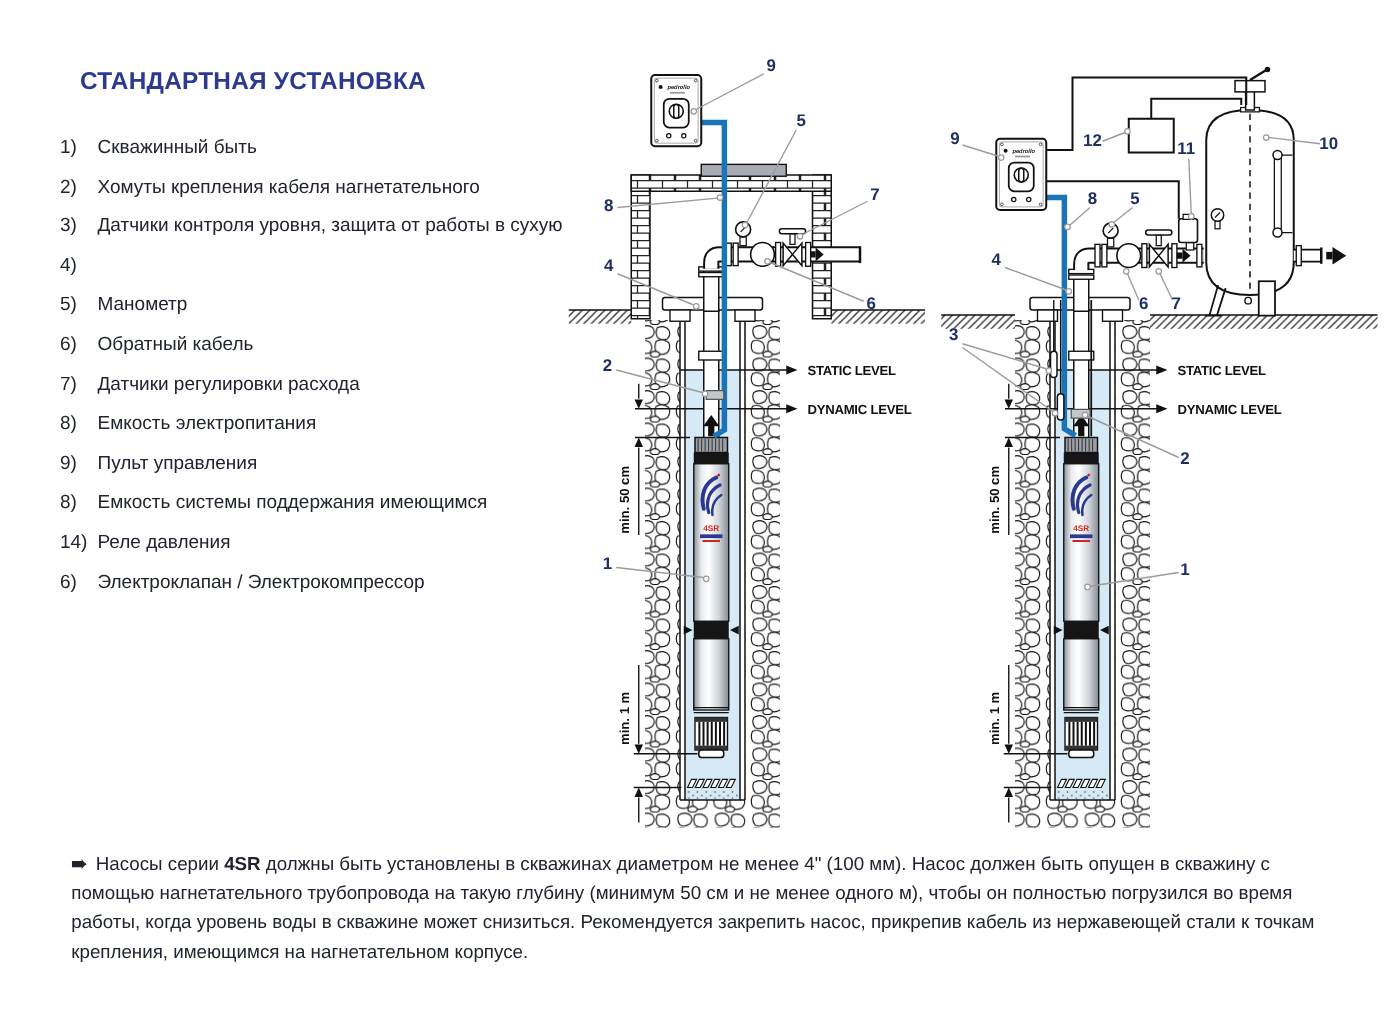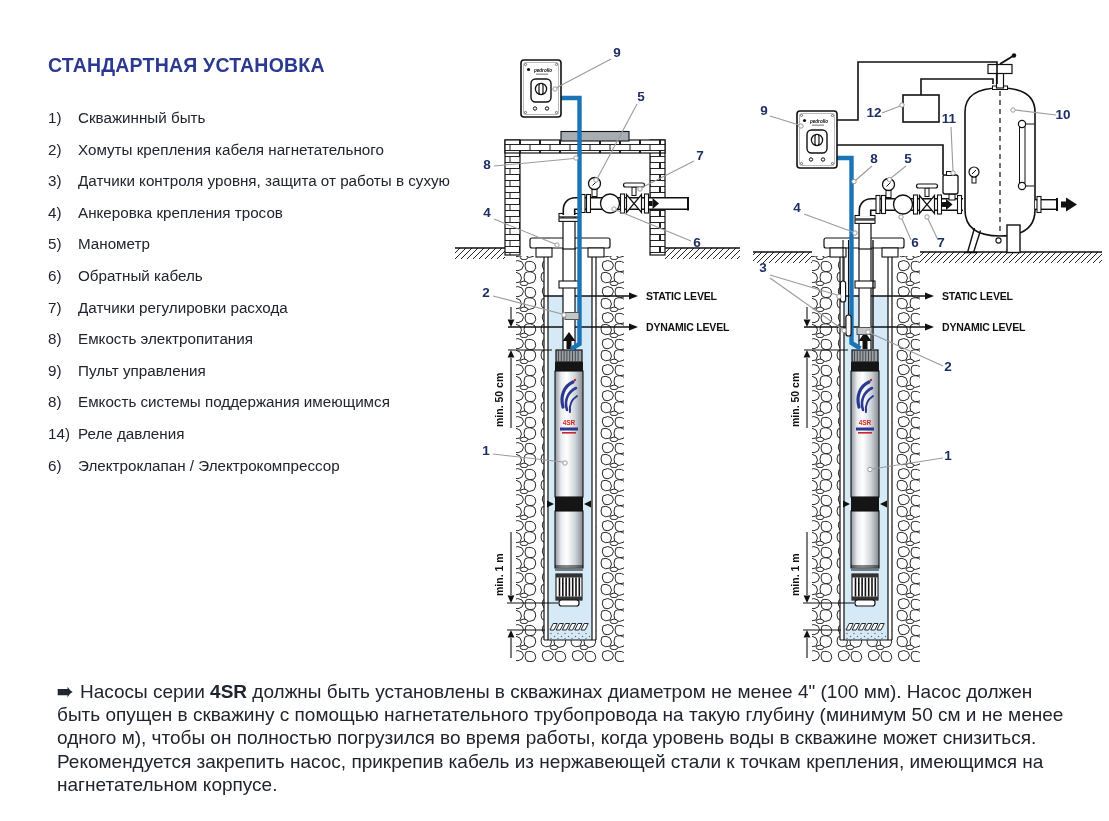--- a/index.html
+++ b/index.html
@@ -1,24 +1,24 @@
 <!DOCTYPE html>
 <html><head>
 <meta charset="utf-8">
 <style>
   html,body{margin:0;padding:0;background:#fff;}
   .page{position:relative;width:1109px;height:821px;background:#fff;overflow:hidden;
         font-family:"Liberation Sans",sans-serif;color:#20242e;}
-  .title{position:absolute;left:48px;top:54px;margin:0;font-size:19.5px;font-weight:700;
+  .title{position:absolute;left:64px;top:54px;margin:0;font-size:19.5px;font-weight:700;
          letter-spacing:.2px;color:#2b3990;}
   .parts{position:absolute;left:48px;top:102px;margin:0;padding:0;list-style:none;
          font-size:15.2px;color:#20242e;}
   .parts li{display:flex;line-height:31.6px;height:31.6px;}
   .parts .num{width:30px;flex:0 0 30px;}
-  .note{position:absolute;left:57px;top:680px;width:1020px;margin:0;font-size:19px;
+  .note{position:absolute;left:57px;top:680px;width:1020px;margin:0;font-size:15px;
         line-height:23.2px;color:#20242e;}
   .note .arr{font-weight:700;margin-right:7px;color:#20242e;}
   .note b{font-weight:700;}
   .diagram-svg{position:absolute;left:450px;top:30px;}
   
   .co{font:700 13.5px "Liberation Sans",sans-serif;fill:#1e2f63;}
   .lvl{font:700 10.5px "Liberation Sans",sans-serif;fill:#101010;letter-spacing:-.2px;}
   .dim{font:700 10.5px "Liberation Sans",sans-serif;fill:#101010;}
   .brand{font:italic 700 4.6px "Liberation Sans",sans-serif;fill:#111;}
   .pumptxt{font:700 6.5px "Liberation Sans",sans-serif;fill:#d42421;}
@@ -41,21 +41,20 @@
     <li>
         <span class="num">2)</span>
         <span>Хомуты крепления кабеля нагнетательного</span>
       </li>
     <li>
         <span class="num">3)</span>
         <span>Датчики контроля уровня, защита от работы в сухую</span>
       </li>
     <li>
         <span class="num">4)</span>
-        <span>Анкеровка крепления тросов</span>
       </li>
     <li>
         <span class="num">5)</span>
         <span>Манометр</span>
       </li>
     <li>
         <span class="num">6)</span>
         <span>Обратный кабель</span>
       </li>
     <li>

